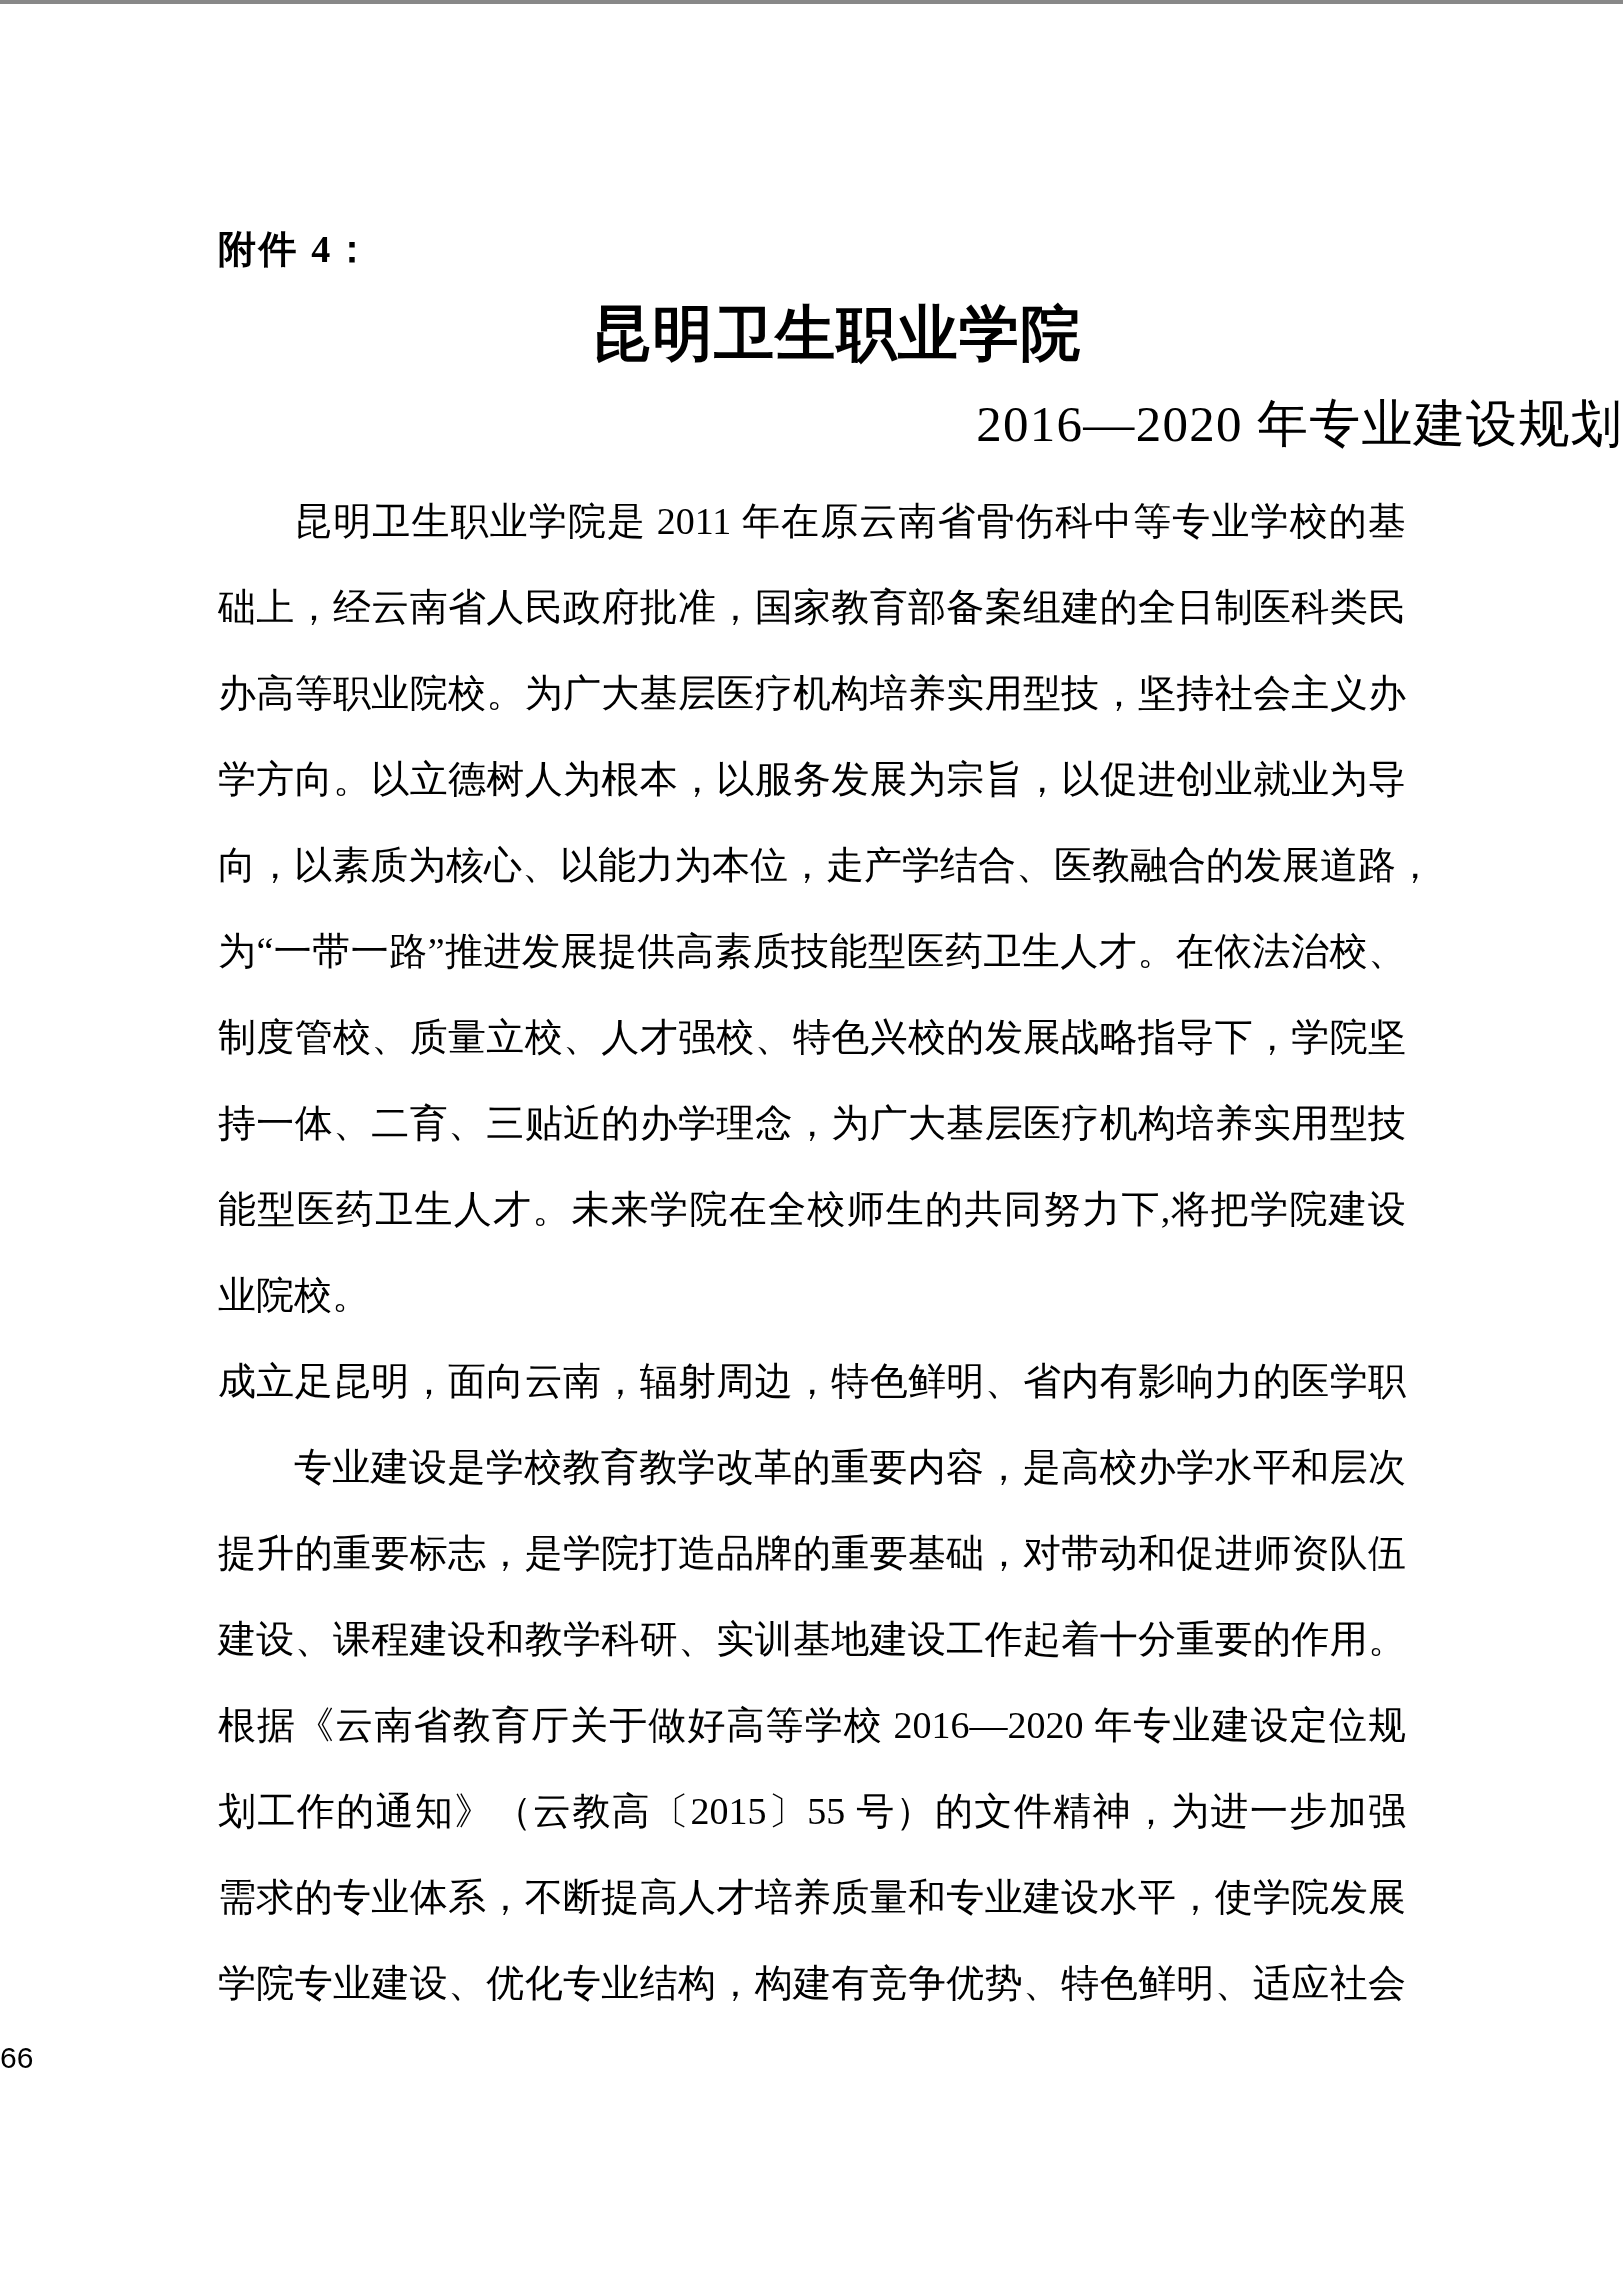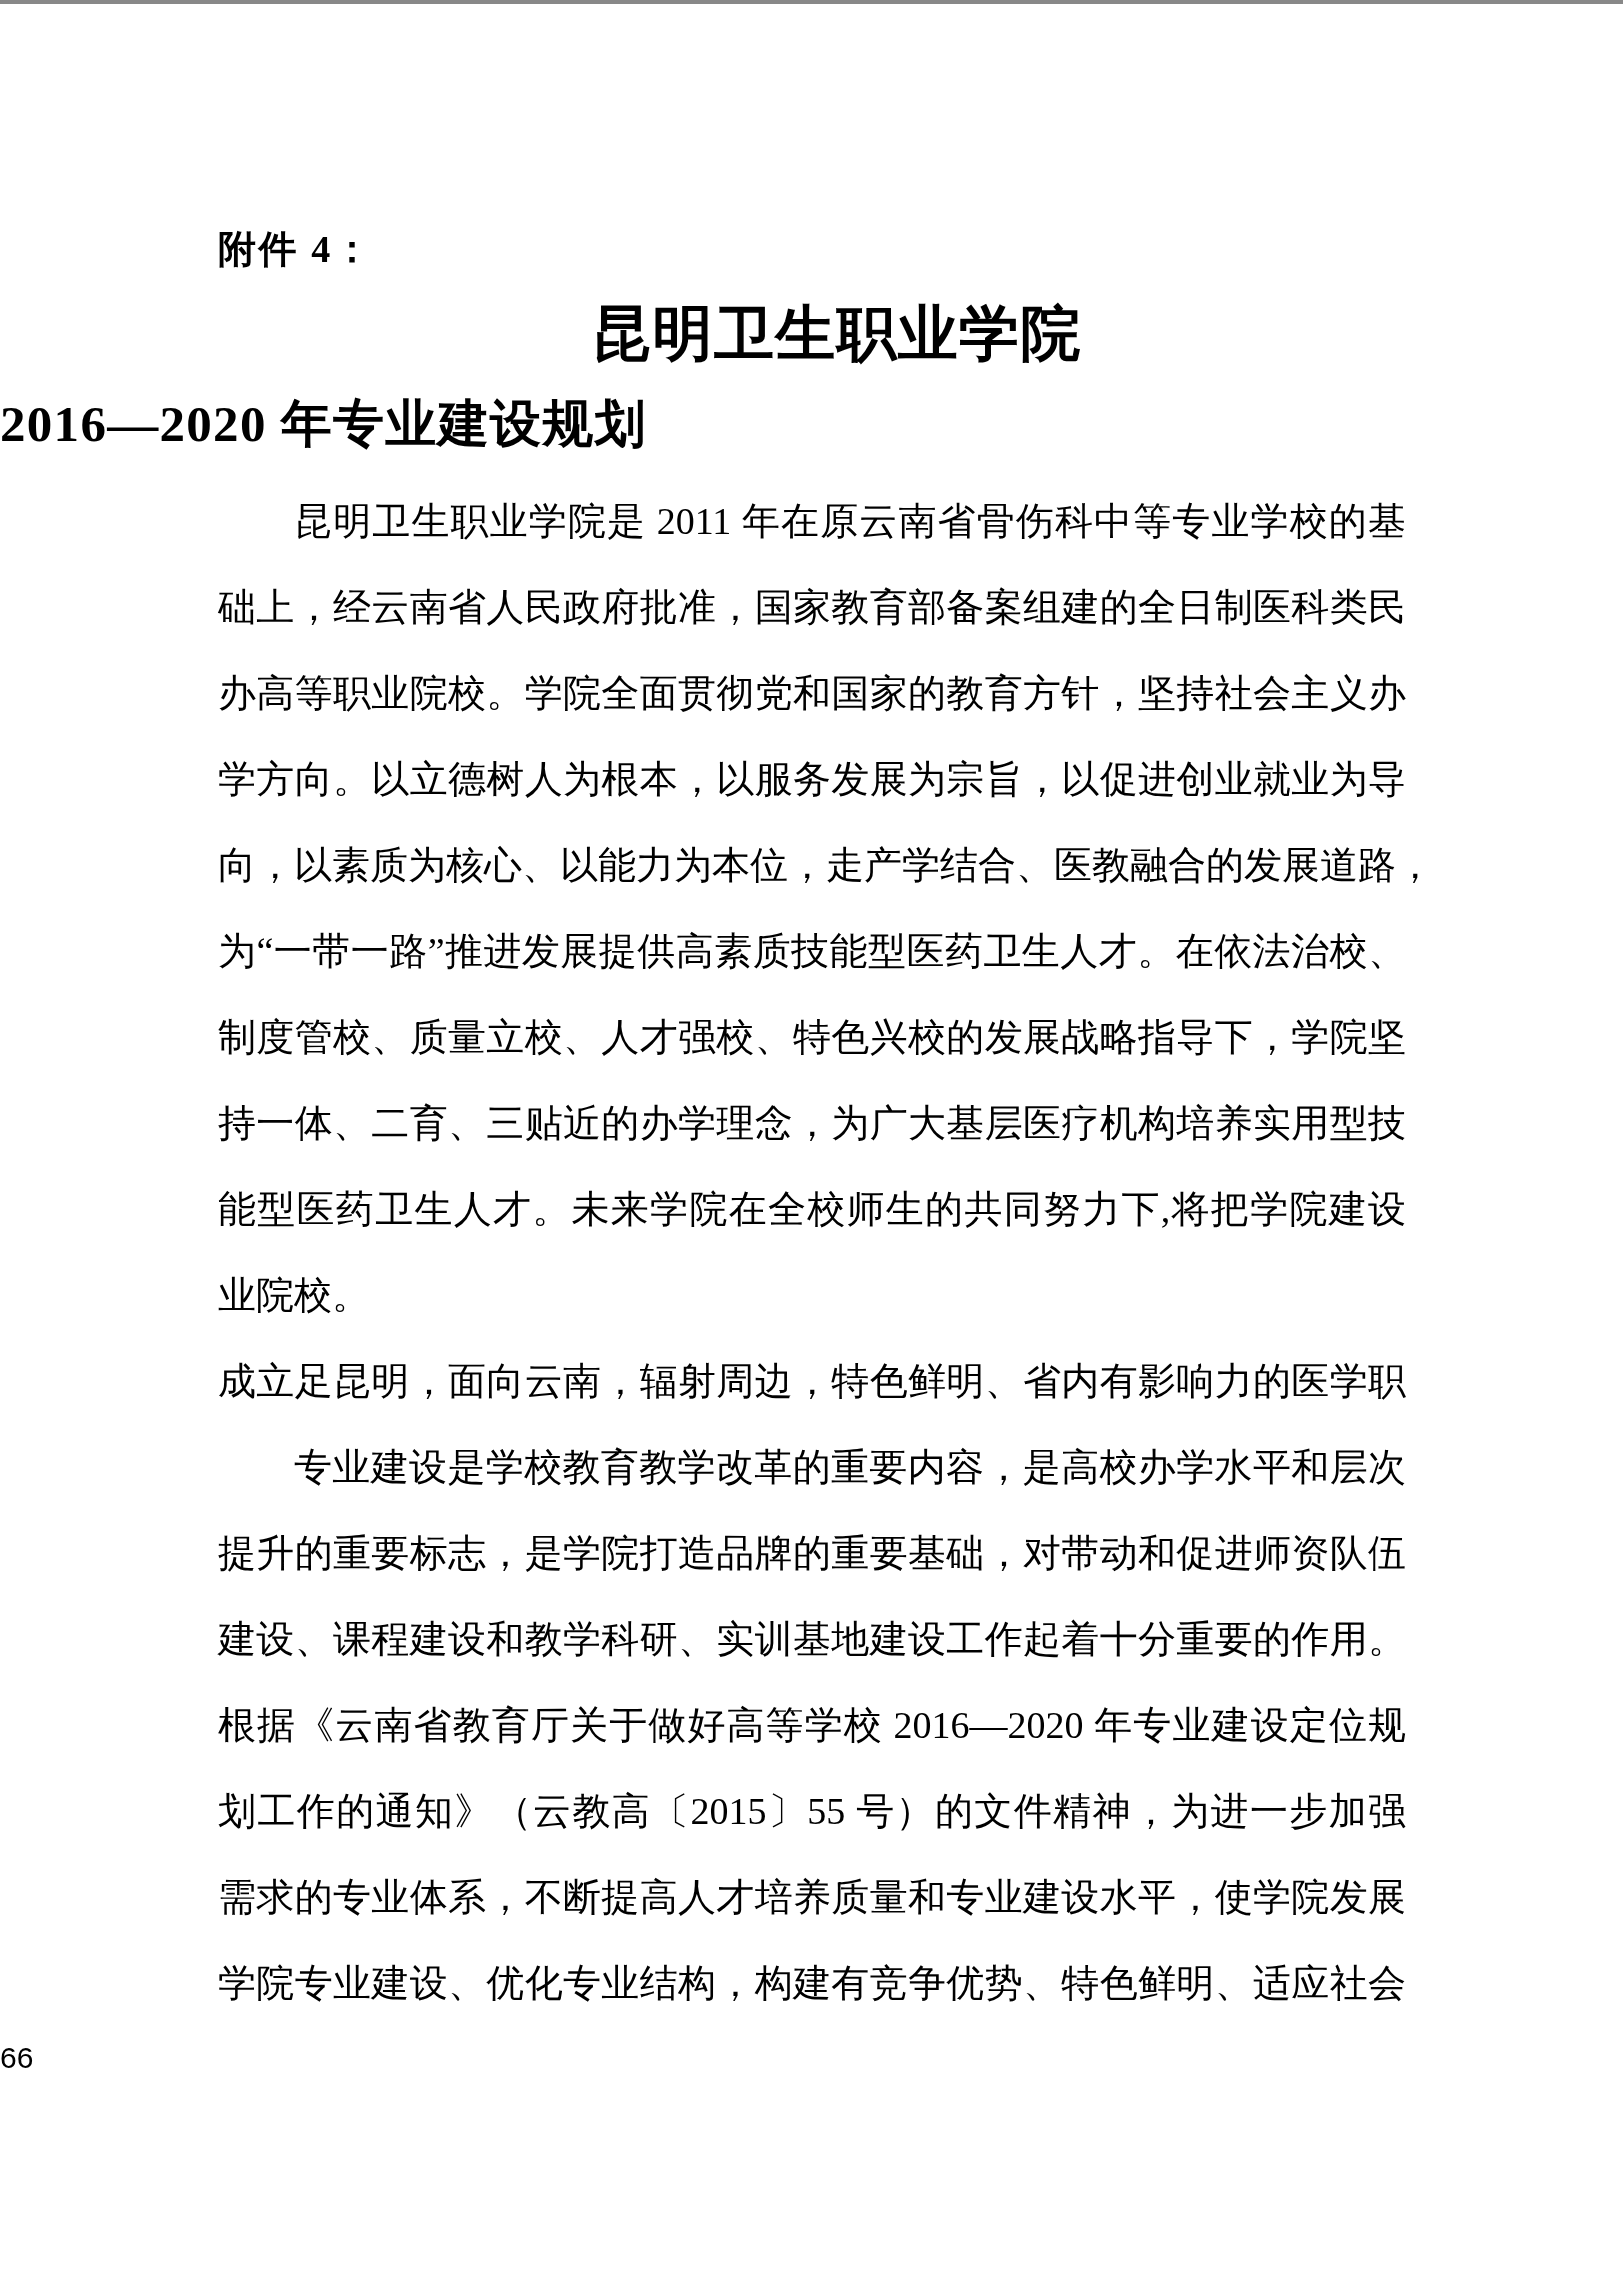--- a/index.html
+++ b/index.html
@@ -41,22 +41,22 @@
     padding-left: 25px;
   }
   .subtitle {
     position: absolute;
     top: 383px;
     left: 0;
     width: 1623px;
     margin: 0;
     font-size: 51px;
     line-height: 75px;
-    font-weight: bold;
-    text-align: left;
+    font-weight: normal;
+    text-align: right;
     letter-spacing: 1.3px;
   }
   .body-text {
     position: absolute;
     top: 474px;
     left: 218px;
     width: 1188px;
   }
   .line {
     height: 86px;
@@ -90,21 +90,21 @@
 
   <div class="attachment">附件 4：</div>
 
   <h1 class="title">昆明卫生职业学院</h1>
 
   <h2 class="subtitle">2016—2020 年专业建设规划</h2>
 
   <div class="body-text">
     <div class="line indent">昆明卫生职业学院是 2011 年在原云南省骨伤科中等专业学校的基</div>
     <div class="line">础上，经云南省人民政府批准，国家教育部备案组建的全日制医科类民</div>
-    <div class="line">办高等职业院校。学院全面贯彻党和国家的教育方针，坚持社会主义办</div>
+    <div class="line">办高等职业院校。为广大基层医疗机构培养实用型技，坚持社会主义办</div>
     <div class="line">学方向。以立德树人为根本，以服务发展为宗旨，以促进创业就业为导</div>
     <div class="line">向，以素质为核心、以能力为本位，走产学结合、医教融合的发展道路，</div>
     <div class="line">为“一带一路”推进发展提供高素质技能型医药卫生人才。在依法治校、</div>
     <div class="line">制度管校、质量立校、人才强校、特色兴校的发展战略指导下，学院坚</div>
     <div class="line">持一体、二育、三贴近的办学理念，为广大基层医疗机构培养实用型技</div>
     <div class="line">能型医药卫生人才。未来学院在全校师生的共同努力下,将把学院建设</div>
     <div class="line short">业院校。</div>
     <div class="line">成立足昆明，面向云南，辐射周边，特色鲜明、省内有影响力的医学职</div>
     <div class="line indent">专业建设是学校教育教学改革的重要内容，是高校办学水平和层次</div>
     <div class="line">提升的重要标志，是学院打造品牌的重要基础，对带动和促进师资队伍</div>

